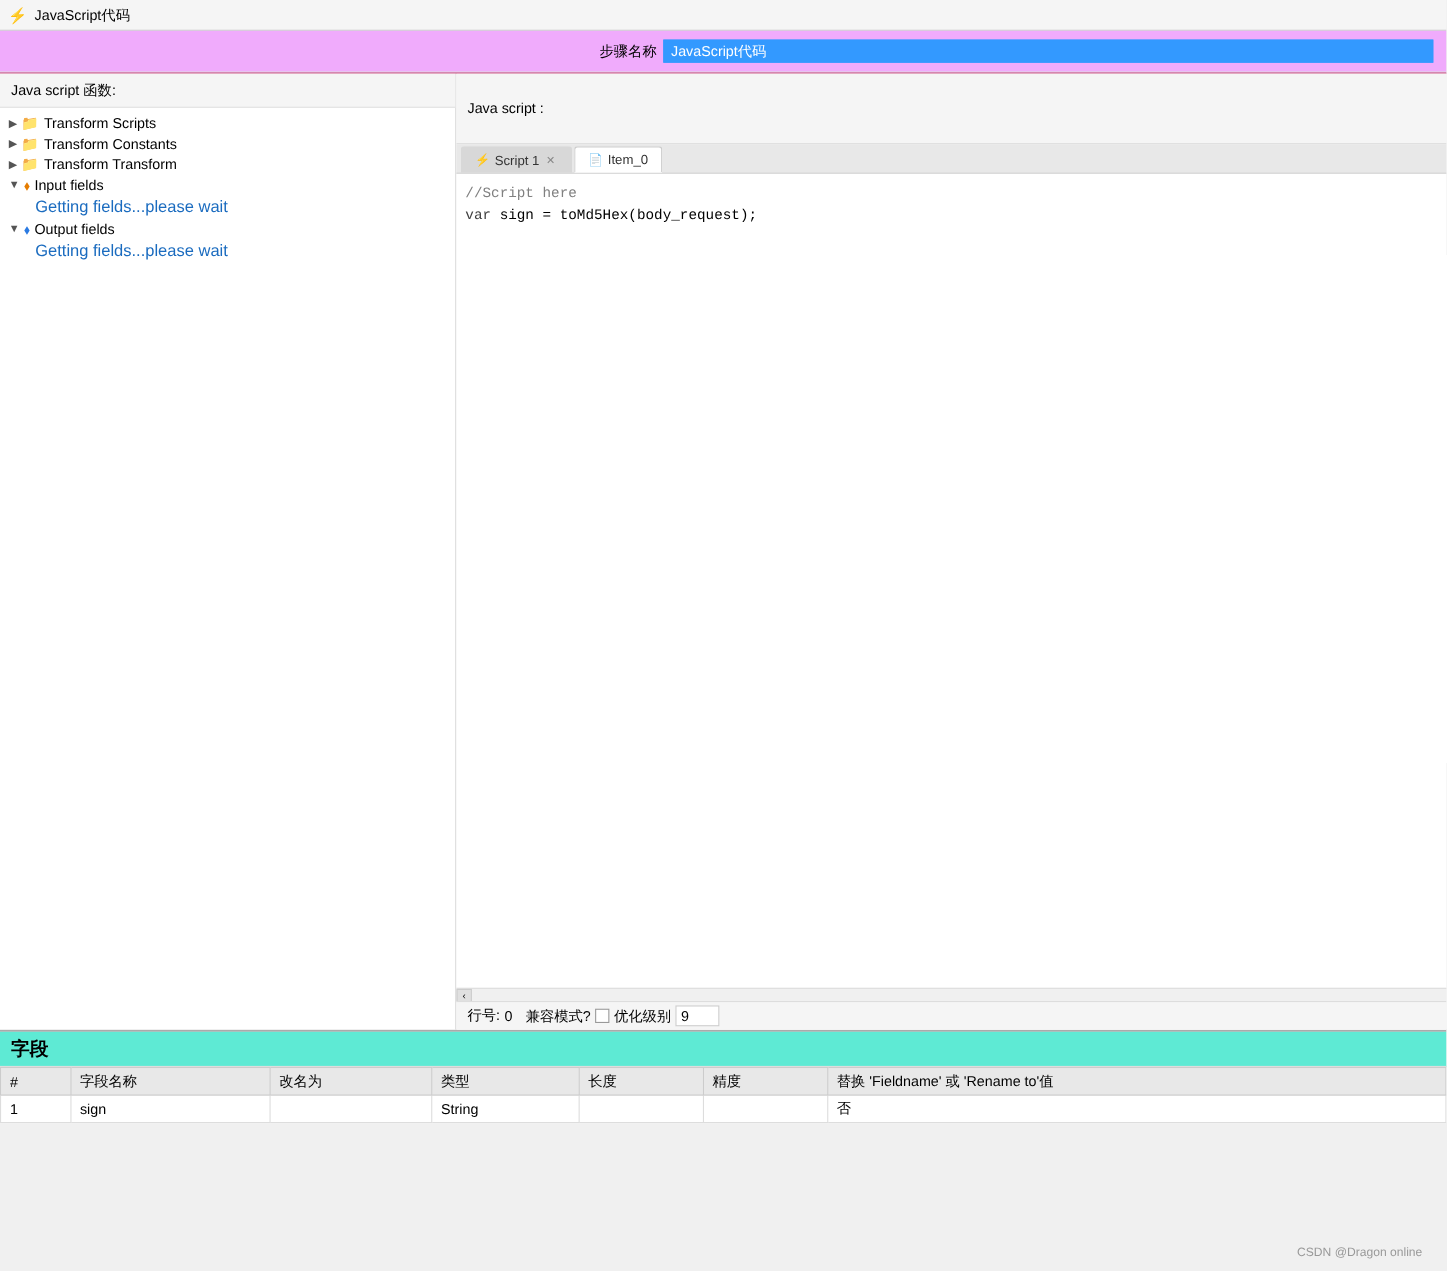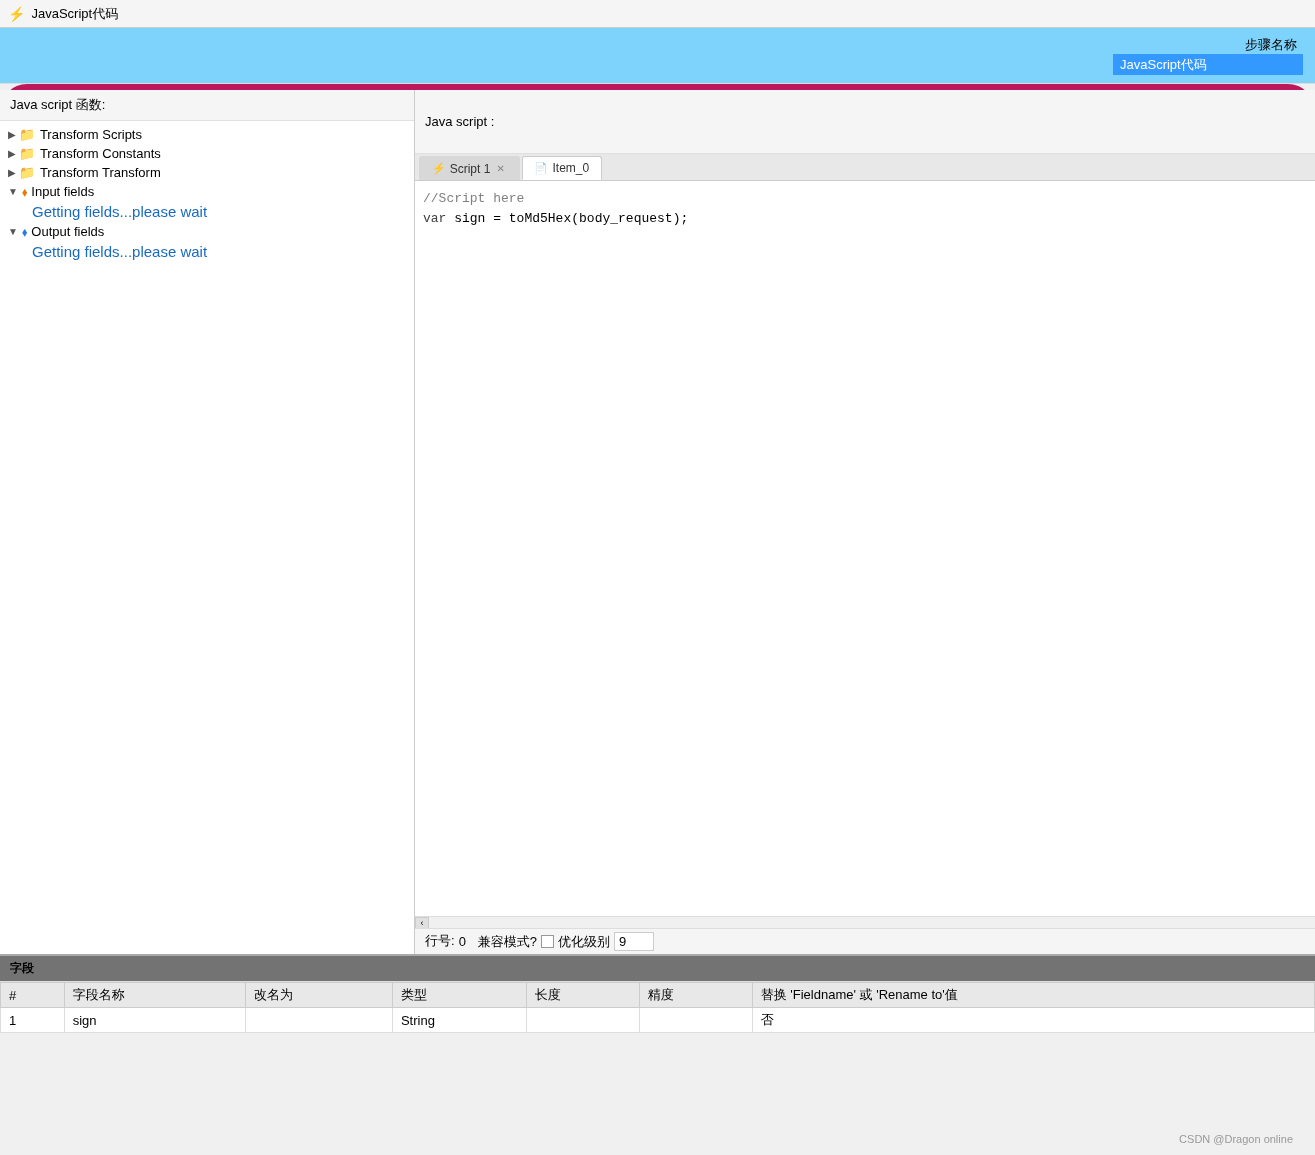--- a/index.html
+++ b/index.html
@@ -27,26 +27,25 @@
       color: #4a7;
       font-size: 14px;
     }
     .title-bar-text {
       font-size: 13px;
     }
 
     
     .step-name-row {
       display: flex;
-      align-items: flex-end;
+      align-items: center;
       justify-content: flex-end;
       padding: 8px 12px;
-      background: #7dd3fc;
+      background: #f0abfc;
       border-bottom: 1px solid #ddd;
-      flex-direction: column;
     }
     .step-name-label {
       margin-right: 6px;
       font-size: 13px;
     }
     .step-name-input {
       background: #3399ff;
       color: #fff;
       border: 1px solid #3399ff;
       padding: 2px 6px;
@@ -232,22 +231,22 @@
       font-size: 13px;
     }
 
     
     .bottom-section {
       border-top: 2px solid #aaa;
       background: #fff;
     }
     .section-header {
       padding: 4px 10px;
-      font-size: 12px;
-      background: #737373;
+      font-size: 17px;
+      background: #5eead4;
       border-bottom: 1px solid #ddd;
       font-weight: bold;
     }
     .table-wrap {
       overflow: auto;
     }
     table {
       width: 100%;
       border-collapse: collapse;
       font-size: 13px;
@@ -272,22 +271,21 @@
       position: fixed;
       bottom: 10px;
       right: 22px;
       font-size: 11px;
       color: #999;
     }
 
     .left-right-wrapper {
       display: flex;
       height: 870px;
-      border-top: 6px solid #be185d;
-      border-radius: 27px;
+      border-top: 1px solid #be185d;
     }
   </style>
 </head>
 <body>
 
 <div class="title-bar">
   <span class="title-bar-icon">⚡</span>
   <span class="title-bar-text">JavaScript代码</span>
 </div>
 

